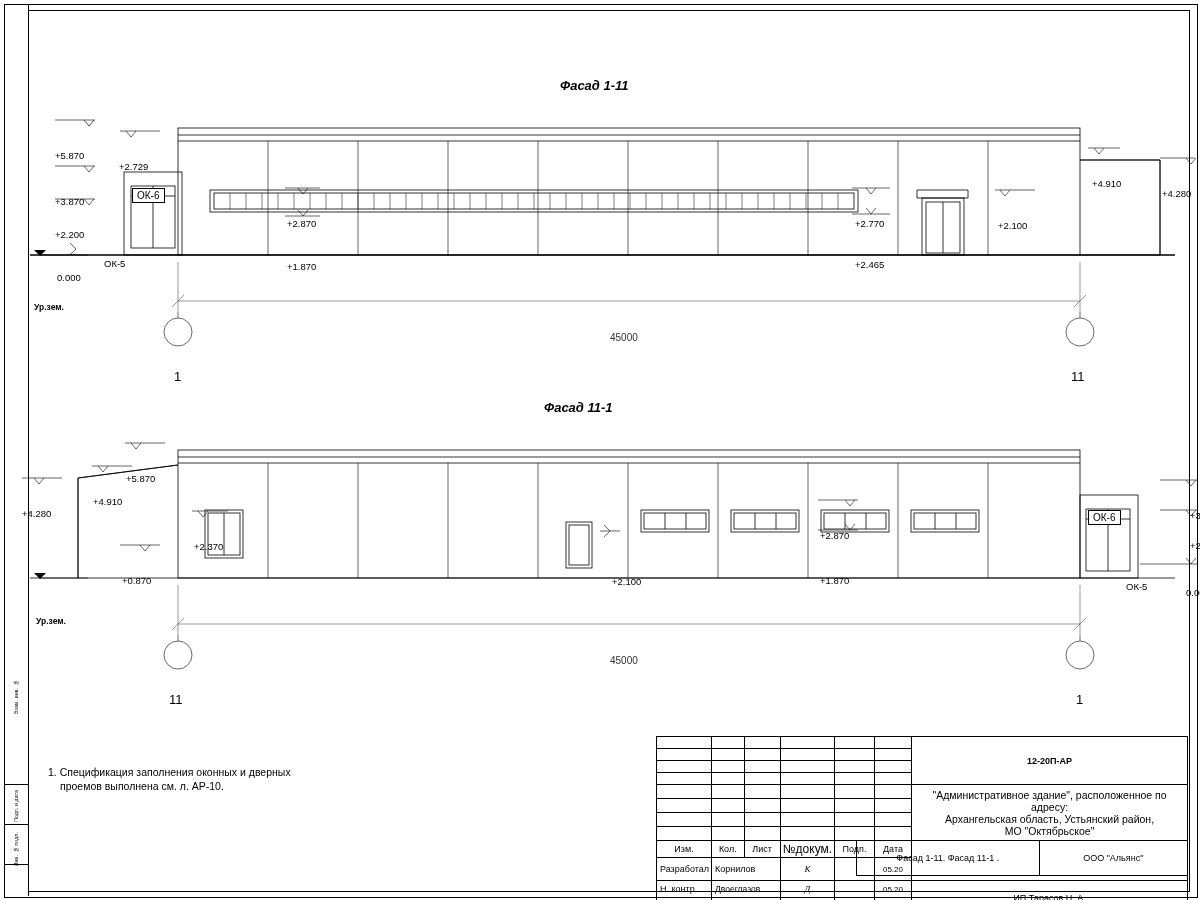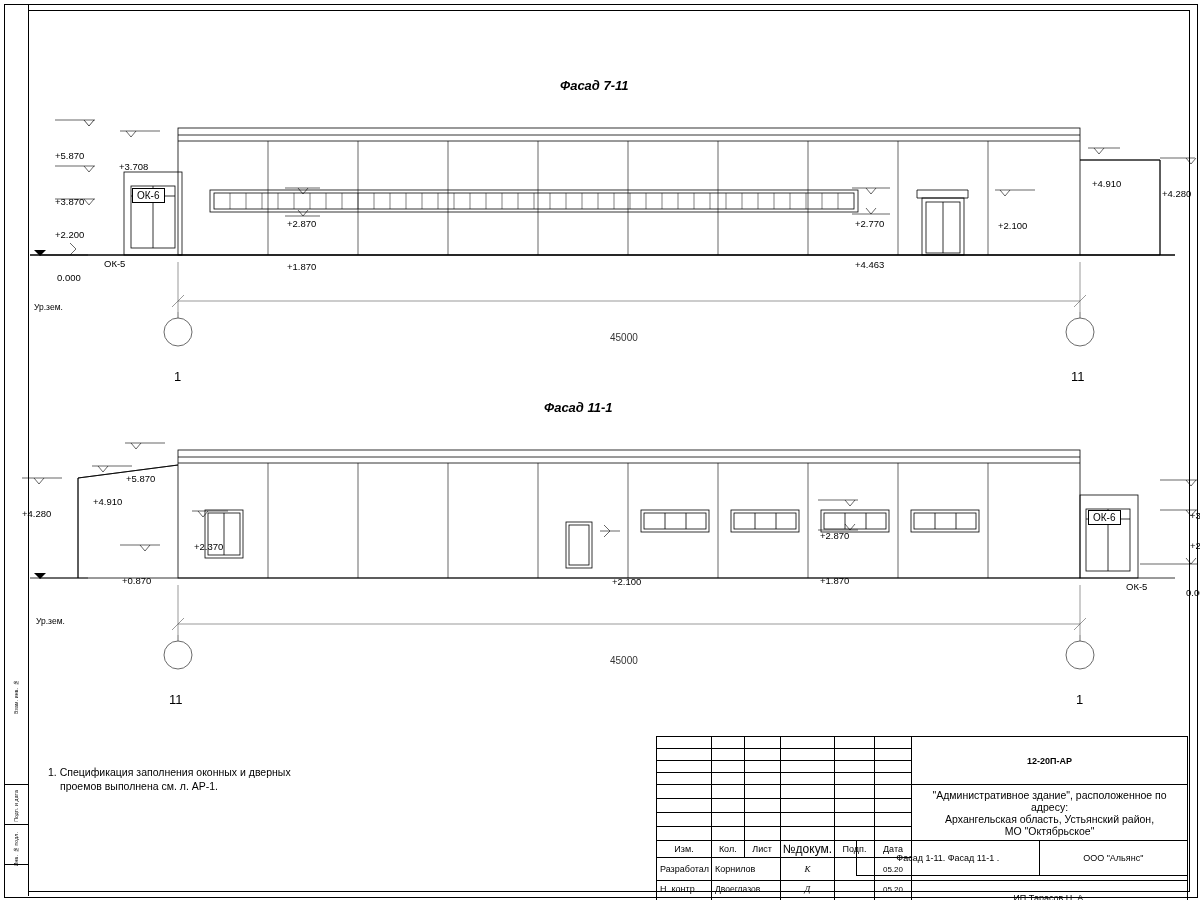--- a/index.html
+++ b/index.html
@@ -11,21 +11,21 @@
   .left-strip{position:absolute;left:4px;top:4px;width:24px;height:892px;border-right:1px solid #000;}
   .lstrip-cell{position:absolute;left:0;width:24px;border-top:1px solid #000;}
   .vtext{position:absolute;writing-mode:vertical-rl;transform:rotate(180deg);
          font-size:5px;letter-spacing:.2px;white-space:nowrap;color:#000;}
 
   .ttl{position:absolute;font-style:italic;font-size:13px;font-weight:600;}
 
   svg.draw{position:absolute;left:0;top:0;width:1200px;height:900px;overflow:visible;}
 
   .lbl{position:absolute;font-size:9.5px;white-space:nowrap;margin-top:44px;}
-  .lbl.sm{font-size:8.5px;}
+  .lbl.sm{font-size:8.5px;font-weight:bold;}
   .lbl.dim{font-size:10px;color:#333;}
   .boxlbl{position:absolute;font-size:10px;border:1px solid #000;padding:1px 4px;background:#fff;white-space:nowrap;}
 
   
   .tb{position:absolute;border-collapse:collapse;}
   .tb td{border:1px solid #000;font-size:9px;padding:0 2px;text-align:center;vertical-align:middle;}
   .tb td.l{text-align:left;padding-left:3px;}
   .big{font-size:15px;font-weight:600;}
   .mid{font-size:10.5px;}
   .note{position:absolute;font-size:10.5px;line-height:1.35;text-align:right;}
@@ -262,32 +262,32 @@
         <line x1="40" y1="578" x2="88" y2="578"></line>
       </g>
     </g>
 
     <g fill="#000">
       <polygon points="34,250 46,250 40,256"></polygon>
       <polygon points="34,573 46,573 40,579"></polygon>
     </g>
   </svg>
 
-  <div class="ttl" style="left:560px;top:78px;">Фасад 7-11</div>
+  <div class="ttl" style="left:560px;top:78px;">Фасад 1-11</div>
 
   <div class="lbl" style="left:55px;top:106px;">+5.870</div>
-  <div class="lbl" style="left:119px;top:117px;">+3.708</div>
+  <div class="lbl" style="left:119px;top:117px;">+2.729</div>
   <div class="lbl" style="left:55px;top:152px;">+3.870</div>
   <div class="lbl" style="left:55px;top:185px;">+2.200</div>
   <div class="lbl" style="left:57px;top:228px;">0.000</div>
   <div class="lbl sm" style="left:34px;top:258px;">Ур.зем.</div>
   <div class="lbl" style="left:287px;top:174px;">+2.870</div>
   <div class="lbl" style="left:287px;top:217px;">+1.870</div>
   <div class="lbl" style="left:855px;top:174px;">+2.770</div>
-  <div class="lbl" style="left:855px;top:215px;">+4.463</div>
+  <div class="lbl" style="left:855px;top:215px;">+2.465</div>
   <div class="lbl" style="left:998px;top:176px;">+2.100</div>
   <div class="lbl" style="left:1092px;top:134px;">+4.910</div>
   <div class="lbl" style="left:1162px;top:144px;">+4.280</div>
   <div class="boxlbl" style="left:132px;top:188px;">ОК-6</div>
   <div class="lbl" style="left:104px;top:214px;">ОК-5</div>
   <div class="lbl dim" style="left:610px;top:288px;">45000</div>
   <div class="lbl" style="left:174px;top:325px;font-size:13px;">1</div>
   <div class="lbl" style="left:1071px;top:325px;font-size:13px;">11</div>
 
   <div class="ttl" style="left:544px;top:400px;">Фасад 11-1</div>
@@ -304,21 +304,21 @@
   <div class="lbl" style="left:1190px;top:496px;">+2.200</div>
   <div class="lbl" style="left:1186px;top:543px;">0.000</div>
   <div class="lbl sm" style="left:36px;top:572px;">Ур.зем.</div>
   <div class="boxlbl" style="left:1088px;top:510px;">ОК-6</div>
   <div class="lbl" style="left:1126px;top:537px;">ОК-5</div>
   <div class="lbl dim" style="left:610px;top:611px;">45000</div>
   <div class="lbl" style="left:169px;top:648px;font-size:13px;">11</div>
   <div class="lbl" style="left:1076px;top:648px;font-size:13px;">1</div>
 
   <div class="note" style="left:48px;top:765px;">1. Спецификация заполнения оконных и дверных</div>
-  <div class="note" style="left:60px;top:779px;">проемов выполнена см. л. АР-1.</div>
+  <div class="note" style="left:60px;top:779px;">проемов выполнена см. л. АР-10.</div>
 
   <table class="tb" style="left:656px;top:736px;width:532px;">
     <tbody>
         <tr>
       <td style="width:32px;height:11px;"></td>
           <td style="width:30px;"></td>
           <td style="width:34px;"></td>
       <td style="width:40px;"></td>
           <td style="width:38px;"></td>
           <td style="width:36px;"></td>

